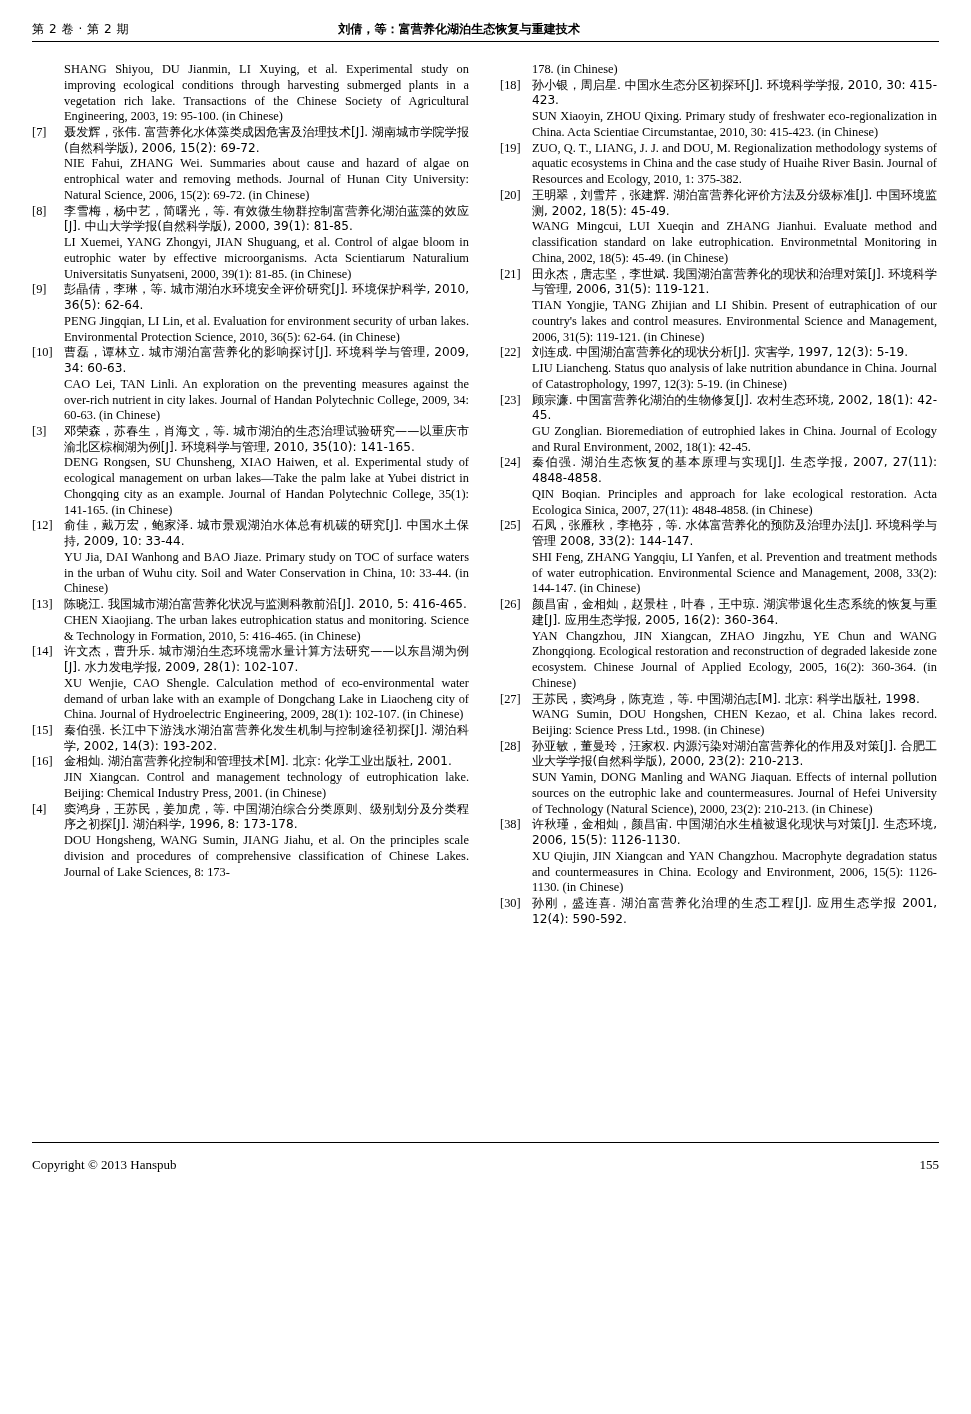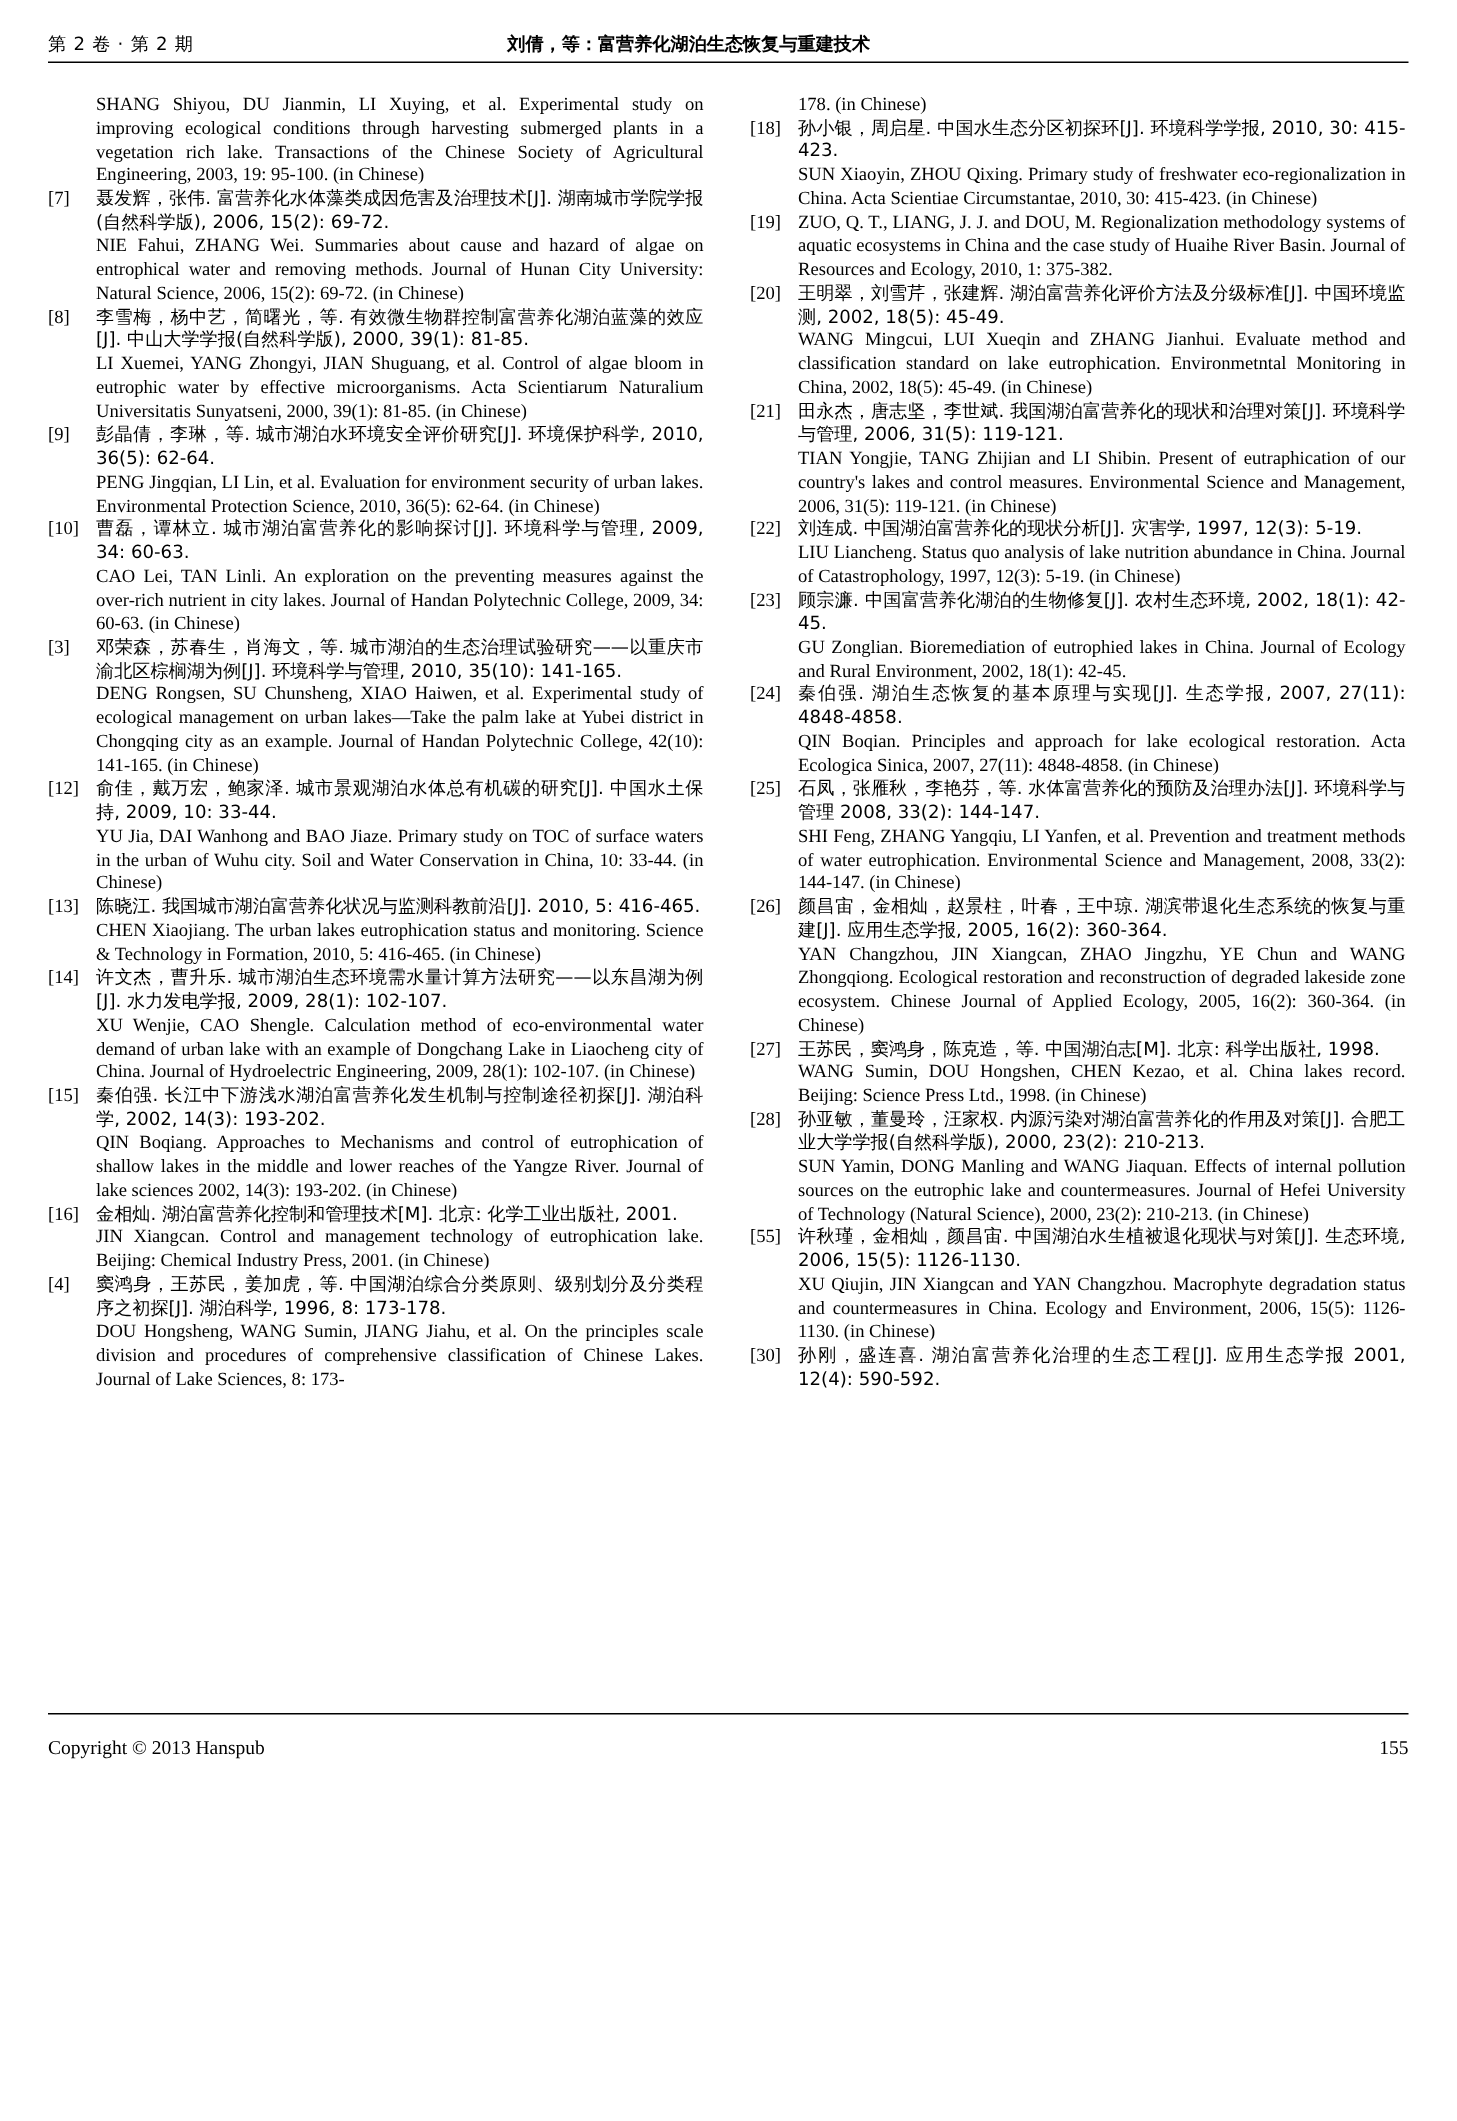--- a/index.html
+++ b/index.html
@@ -157,21 +157,21 @@
           <div class="num">[10]</div>
           <div class="body">
             <p class="para cn">曹磊，谭林立. 城市湖泊富营养化的影响探讨[J]. 环境科学与管理, 2009, 34: 60-63.</p>
             <p class="para en">CAO Lei, TAN Linli. An exploration on the preventing measures against the over-rich nutrient in city lakes. Journal of Handan Polytechnic College, 2009, 34: 60-63. (in Chinese)</p>
           </div>
         </div>
         <div class="entry">
           <div class="num">[3]</div>
           <div class="body">
             <p class="para cn">邓荣森，苏春生，肖海文，等. 城市湖泊的生态治理试验研究——以重庆市渝北区棕榈湖为例[J]. 环境科学与管理, 2010, 35(10): 141-165.</p>
-            <p class="para en">DENG Rongsen, SU Chunsheng, XIAO Haiwen, et al. Experimental study of ecological management on urban lakes—Take the palm lake at Yubei district in Chongqing city as an example. Journal of Handan Polytechnic College, 42(10): 141-165. (in Chinese)</p>
+            <p class="para en">DENG Rongsen, SU Chunsheng, XIAO Haiwen, et al. Experimental study of ecological management on urban lakes—Take the palm lake at Yubei district in Chongqing city as an example. Journal of Handan Polytechnic College, 35(1): 141-165. (in Chinese)</p>
           </div>
         </div>
         <div class="entry">
           <div class="num">[12]</div>
           <div class="body">
             <p class="para cn">俞佳，戴万宏，鲍家泽. 城市景观湖泊水体总有机碳的研究[J]. 中国水土保持, 2009, 10: 33-44.</p>
             <p class="para en">YU Jia, DAI Wanhong and BAO Jiaze. Primary study on TOC of surface waters in the urban of Wuhu city. Soil and Water Conservation in China, 10: 33-44. (in Chinese)</p>
           </div>
         </div>
         <div class="entry">
@@ -185,21 +185,20 @@
           <div class="num">[14]</div>
           <div class="body">
             <p class="para cn">许文杰，曹升乐. 城市湖泊生态环境需水量计算方法研究——以东昌湖为例[J]. 水力发电学报, 2009, 28(1): 102-107.</p>
             <p class="para en">XU Wenjie, CAO Shengle. Calculation method of eco-environmental water demand of urban lake with an example of Dongchang Lake in Liaocheng city of China. Journal of Hydroelectric Engineering, 2009, 28(1): 102-107. (in Chinese)</p>
           </div>
         </div>
         <div class="entry">
           <div class="num">[15]</div>
           <div class="body">
             <p class="para cn">秦伯强. 长江中下游浅水湖泊富营养化发生机制与控制途径初探[J]. 湖泊科学, 2002, 14(3): 193-202.</p>
-            <p class="para en">QIN Boqiang. Approaches to Mechanisms and control of eutrophication of shallow lakes in the middle and lower reaches of the Yangze River. Journal of lake sciences 2002, 14(3): 193-202. (in Chinese)</p>
           </div>
         </div>
         <div class="entry">
           <div class="num">[16]</div>
           <div class="body">
             <p class="para cn">金相灿. 湖泊富营养化控制和管理技术[M]. 北京: 化学工业出版社, 2001.</p>
             <p class="para en">JIN Xiangcan. Control and management technology of eutrophication lake. Beijing: Chemical Industry Press, 2001. (in Chinese)</p>
           </div>
         </div>
         <div class="entry">
@@ -287,21 +286,21 @@
           </div>
         </div>
         <div class="entry">
           <div class="num">[28]</div>
           <div class="body">
             <p class="para cn">孙亚敏，董曼玲，汪家权. 内源污染对湖泊富营养化的作用及对策[J]. 合肥工业大学学报(自然科学版), 2000, 23(2): 210-213.</p>
             <p class="para en">SUN Yamin, DONG Manling and WANG Jiaquan. Effects of internal pollution sources on the eutrophic lake and countermeasures. Journal of Hefei University of Technology (Natural Science), 2000, 23(2): 210-213. (in Chinese)</p>
           </div>
         </div>
         <div class="entry">
-          <div class="num">[55]</div>
+          <div class="num">[38]</div>
           <div class="body">
             <p class="para cn">许秋瑾，金相灿，颜昌宙. 中国湖泊水生植被退化现状与对策[J]. 生态环境, 2006, 15(5): 1126-1130.</p>
             <p class="para en">XU Qiujin, JIN Xiangcan and YAN Changzhou. Macrophyte degradation status and countermeasures in China. Ecology and Environment, 2006, 15(5): 1126-1130. (in Chinese)</p>
           </div>
         </div>
         <div class="entry">
           <div class="num">[30]</div>
           <div class="body">
             <p class="para cn">孙刚，盛连喜. 湖泊富营养化治理的生态工程[J]. 应用生态学报 2001, 12(4): 590-592.</p>
           </div>

